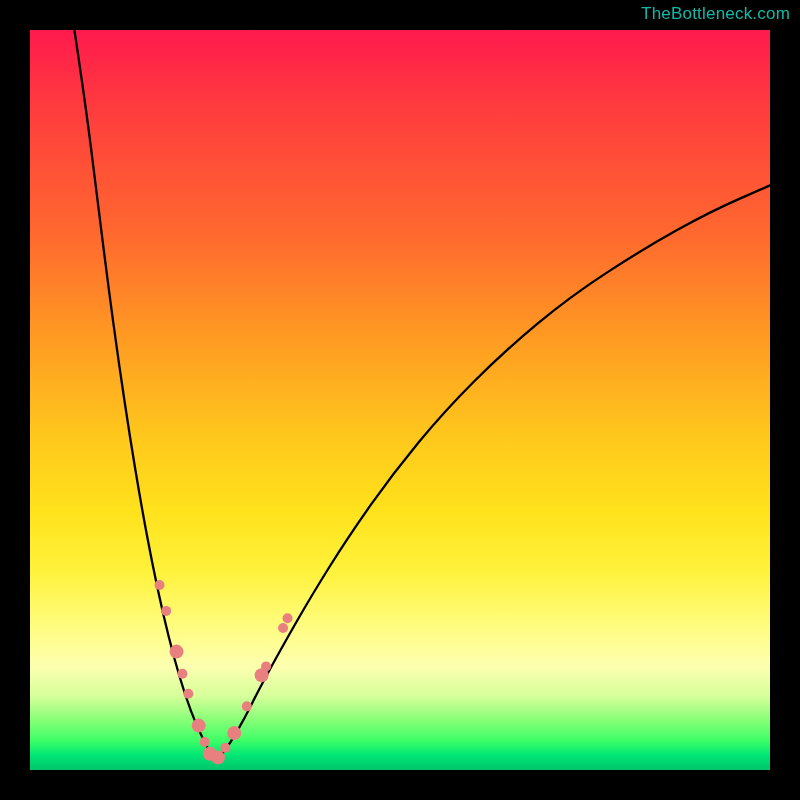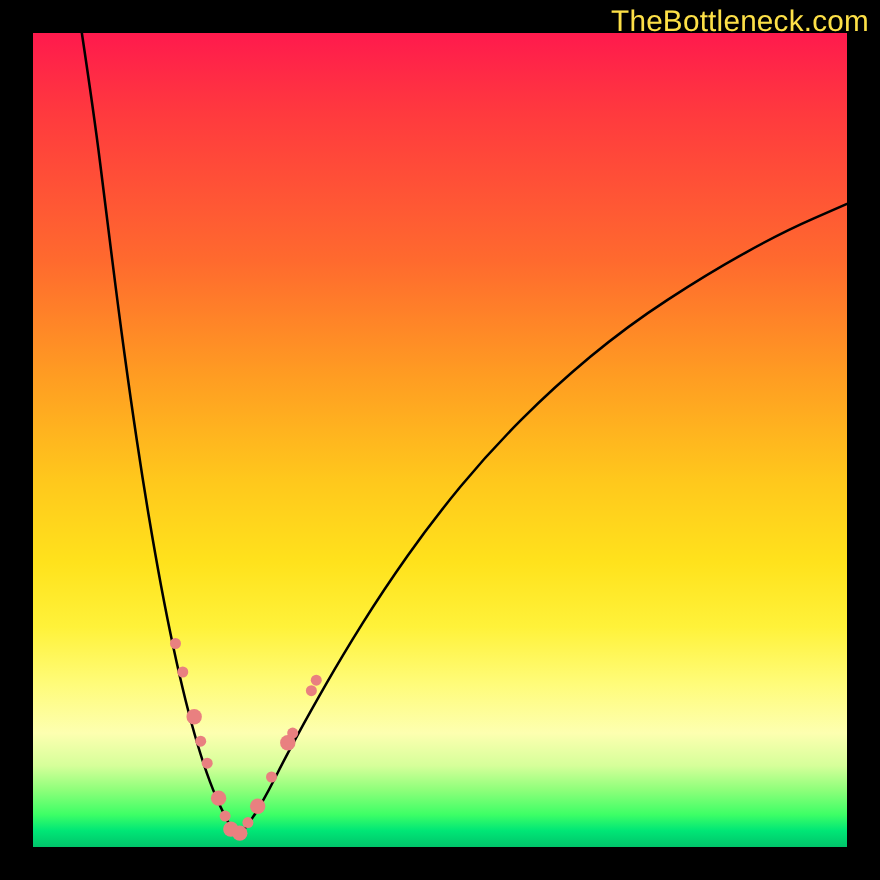--- a/index.html
+++ b/index.html
@@ -39,22 +39,22 @@
       #8eff7a 93%,
       #3eff66 96%,
       #00e676 98%,
       #00c46a 100%
     );
   }
   .watermark {
     position: absolute;
     top: 4px;
     right: 10px;
-    color: #fde047;
-    font-size: 27px;
+    color: #14b8a6;
+    font-size: 17px;
     letter-spacing: 0.2px;
     user-select: none;
     font-weight: 500;
   }
   svg.curve {
     position: absolute;
     left: 0;
     top: 0;
     width: 740px;
     height: 740px;

